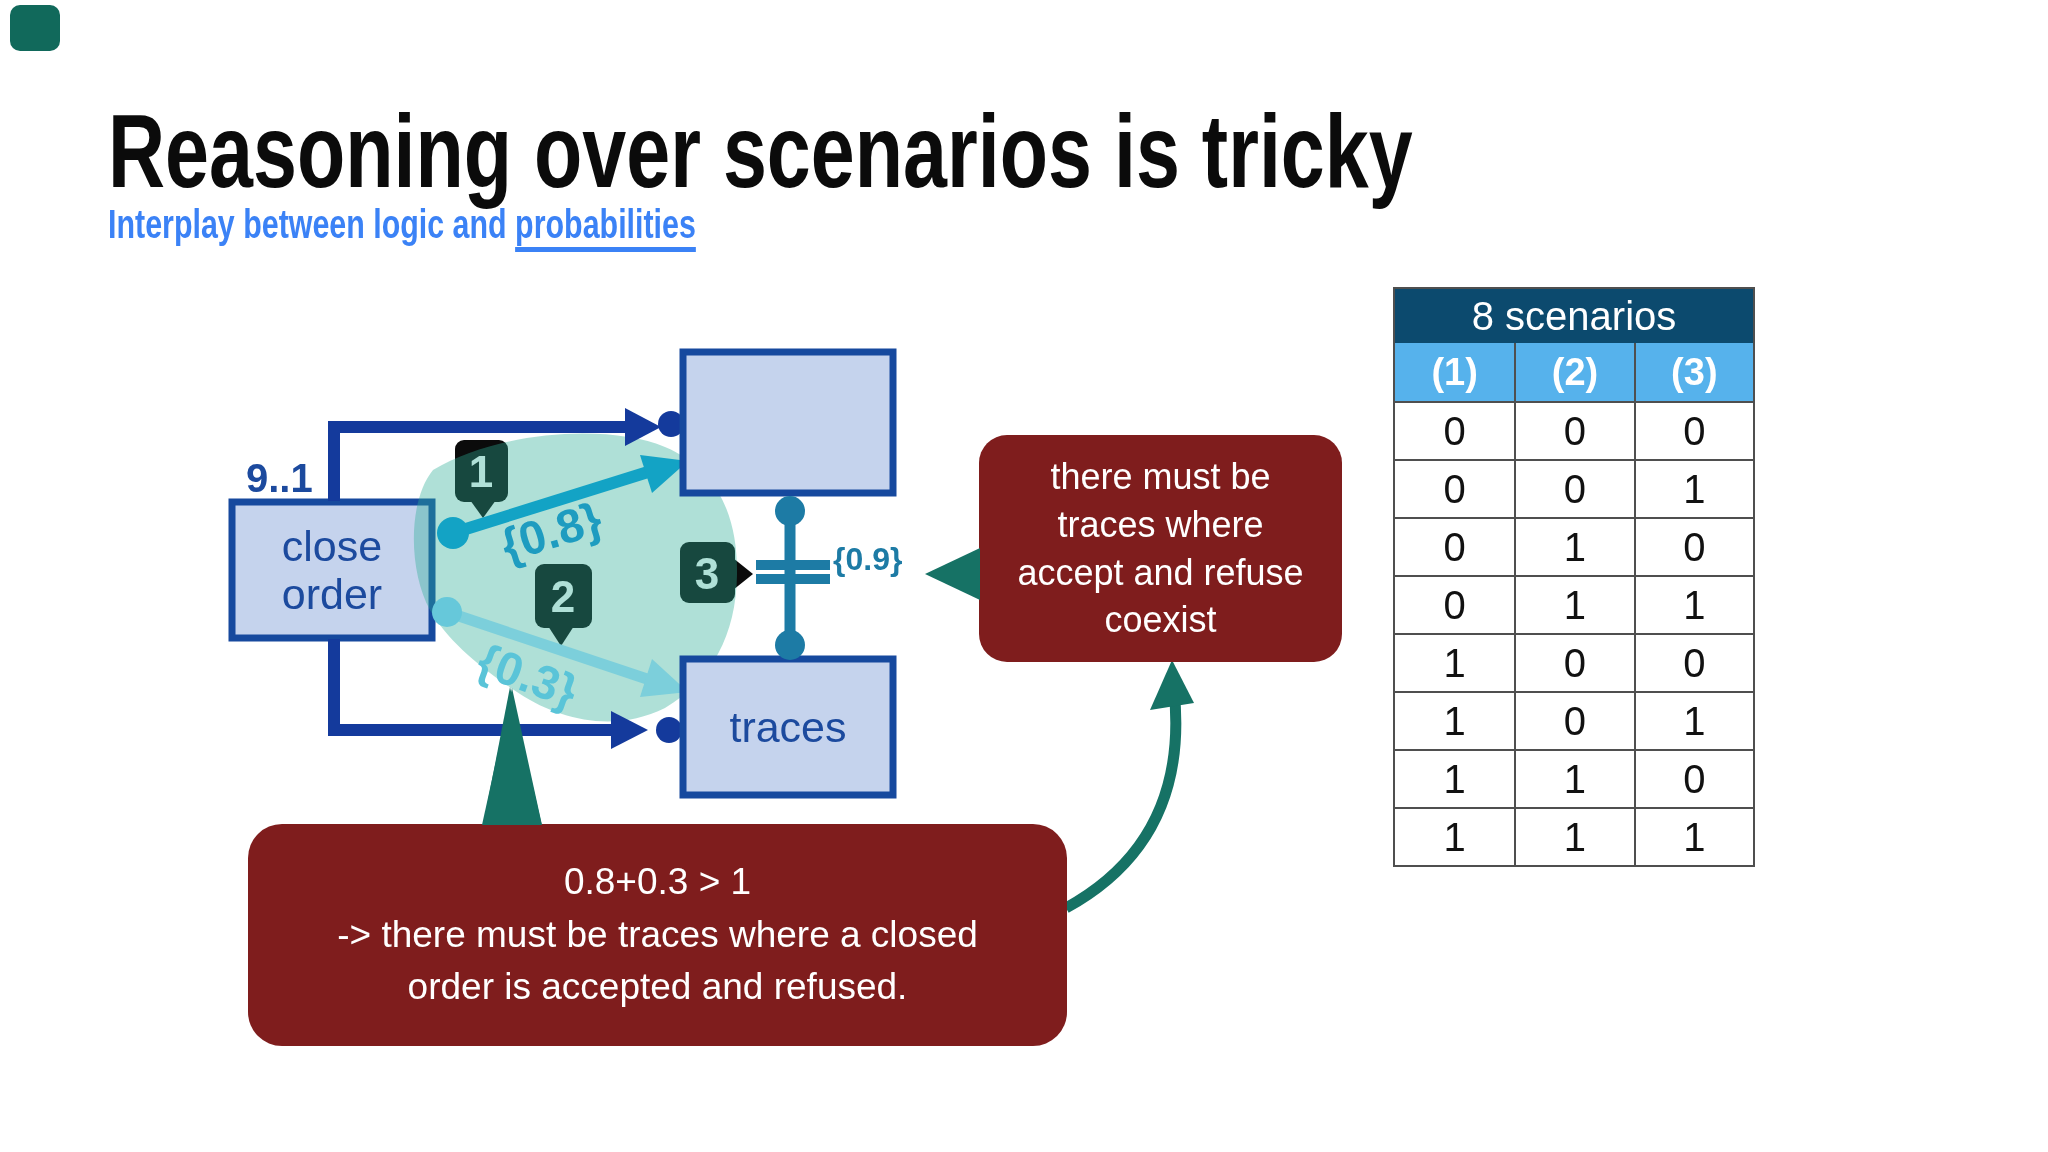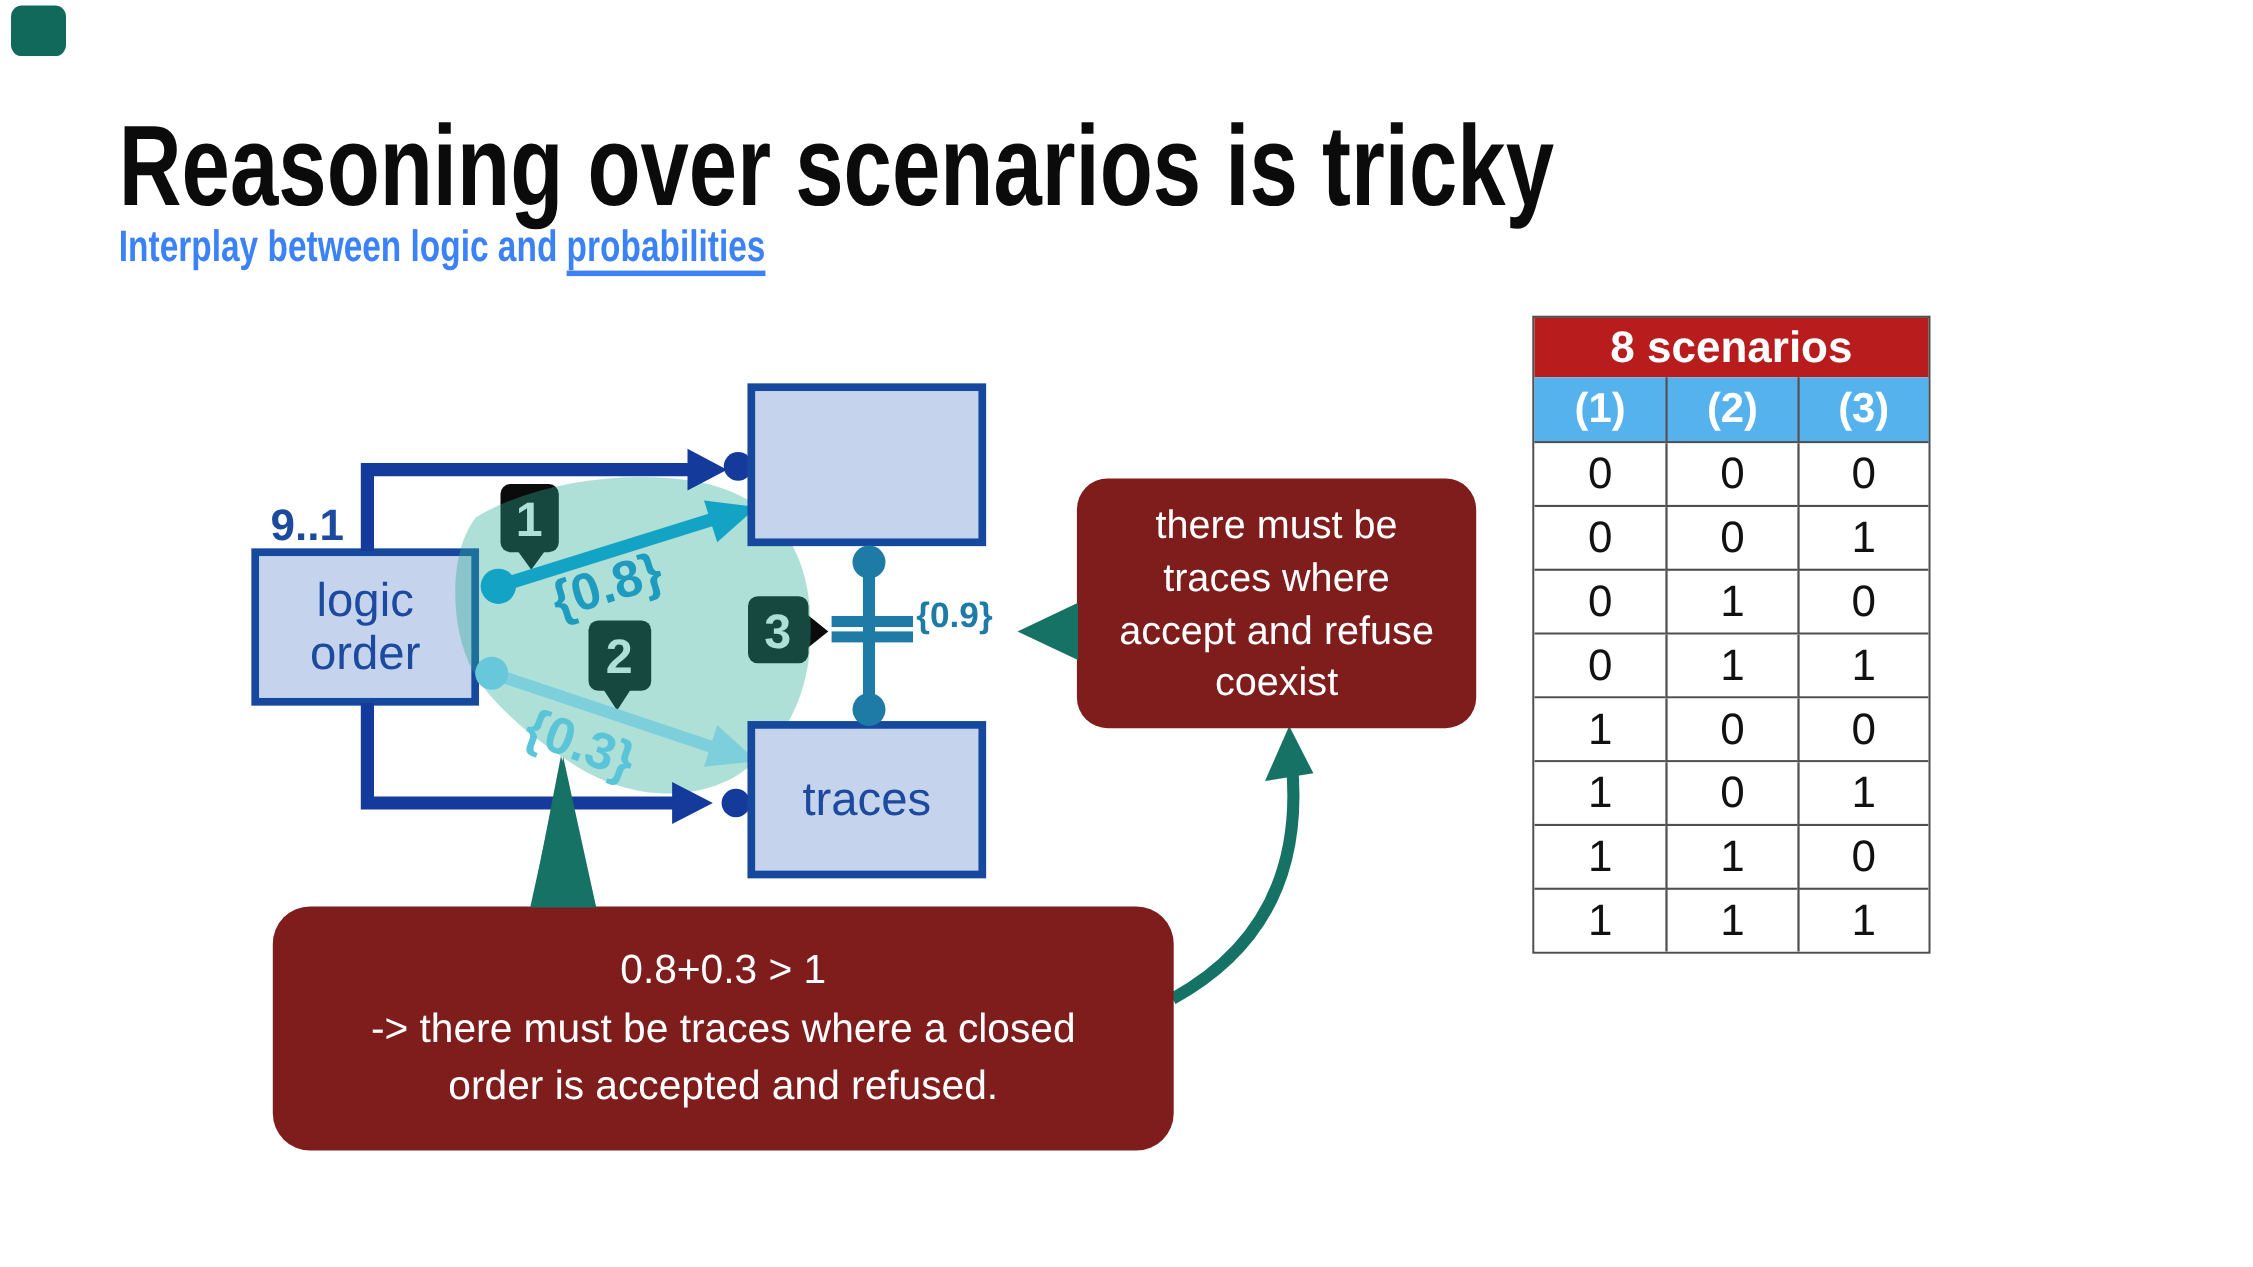--- a/index.html
+++ b/index.html
@@ -31,21 +31,21 @@
                 font-size:36px;font-weight:500;line-height:1.33;display:flex;align-items:center;justify-content:center;}
   .bubble-right .tail{position:absolute;left:-54px;top:113px;width:0;height:0;
       border-top:26px solid transparent;border-bottom:26px solid transparent;border-right:55px solid #167265;}
   .callout-bottom{left:248px;top:824px;width:819px;height:222px;border-radius:34px;
                   font-size:37px;font-weight:500;line-height:1.42;display:flex;align-items:center;justify-content:center;}
   .callout-bottom .spike{position:absolute;left:234px;top:-136px;width:0;height:0;
       border-left:30px solid transparent;border-right:30px solid transparent;border-bottom:137px solid #167265;}
 
   
   .scen-table{left:1393px;top:287px;width:358px;border:2px solid #4f4f4f;background:#ffffff;}
-  .scen-title{height:54px;background:#b91c1c;color:#ffffff;font-size:40px;font-weight:700;
+  .scen-title{height:54px;background:#0c4a6e;color:#ffffff;font-size:40px;font-weight:400;
               display:flex;align-items:center;justify-content:center;}
   .scen-head{display:grid;grid-template-columns:1fr 1fr 1fr;}
   .scen-head .hc{height:58px;background:#56b2ec;color:#ffffff;font-size:38px;font-weight:700;
                  display:flex;align-items:center;justify-content:center;border-bottom:2px solid #4f4f4f;}
   .scen-head .hc + .hc{border-left:2px solid #4f4f4f;}
   .scen-row{display:grid;grid-template-columns:1fr 1fr 1fr;}
   .scen-row .dc{height:56px;background:#ffffff;color:#111;font-size:40px;
                 display:flex;align-items:center;justify-content:center;border-bottom:2px solid #4f4f4f;}
   .scen-row .dc + .dc{border-left:2px solid #4f4f4f;}
   .scen-row:last-child .dc{border-bottom:none;}
@@ -126,21 +126,21 @@
 
     <polygon points="483,826 542,826 510,687" fill="#167265"></polygon>
 
     <g>
       <path d="M 1066 908 Q 1190 840 1174 690" fill="none" stroke="#167265" stroke-width="11"></path>
       <polygon points="1172,660 1150,710 1194,703" fill="#167265"></polygon>
     </g>
   </svg>
 
   <div class="abs mult">9..1</div>
-  <div class="abs actlabel lab-close">logic order</div>
+  <div class="abs actlabel lab-close">close order</div>
   <div class="abs actlabel lab-refuse">traces</div>
   <div class="abs p09">{0.9}</div>
 
   <div class="abs bubble bubble-right">
     <div class="tail"></div>
     <span>there must be
 traces where
 accept and refuse
 coexist</span>
   </div>

